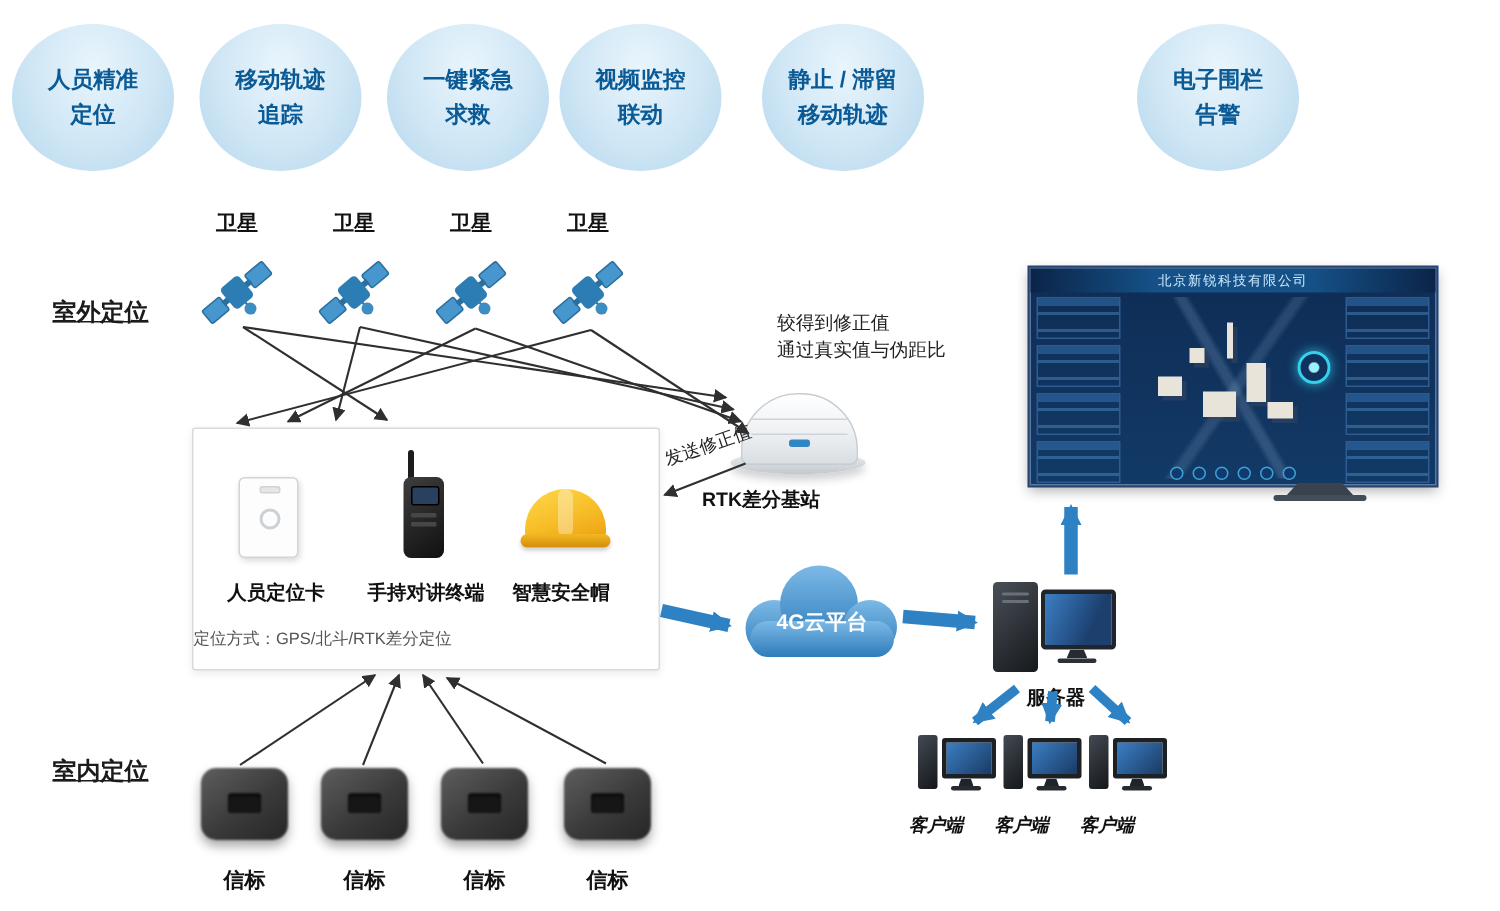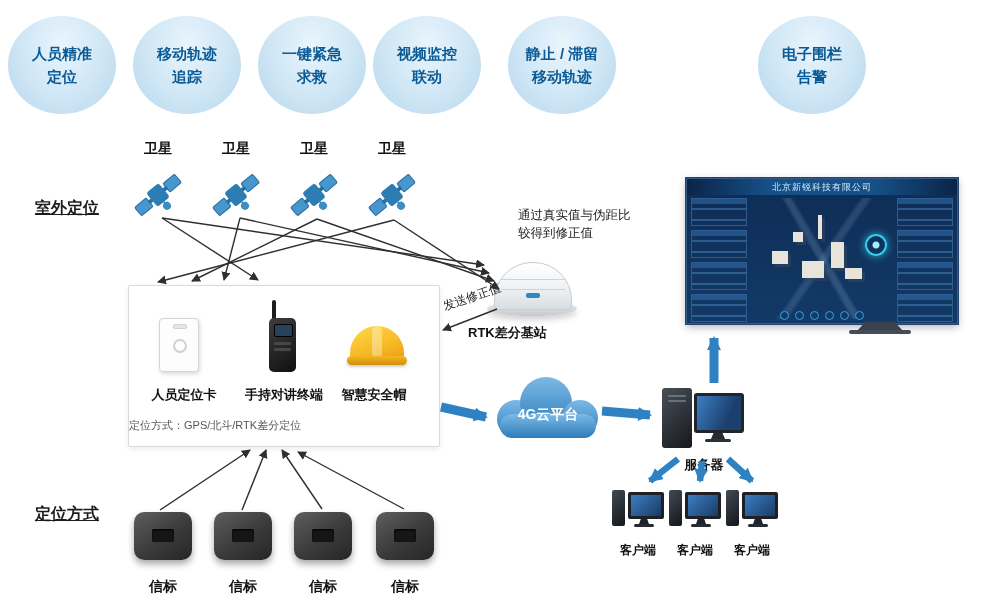--- a/index.html
+++ b/index.html
@@ -103,21 +103,21 @@
 
   
   .client{position:absolute;top:486px;width:52px;height:48px;}
   .c-tower{position:absolute;left:0;top:4px;width:13px;height:36px;border-radius:2px;
            background:linear-gradient(135deg,#434a52,#14171b);}
   .c-mon{position:absolute;left:16px;top:6px;width:30px;height:21px;border:3px solid #1d2126;
          border-radius:2px;background:linear-gradient(135deg,#3b7fc4,#1a3a64);}
   .c-stand{position:absolute;left:27px;top:33px;width:10px;height:5px;background:#20242a;
            clip-path:polygon(18% 0,82% 0,100% 100%,0 100%);}
   .c-base{position:absolute;left:22px;top:38px;width:20px;height:3px;background:#262b31;border-radius:2px;}
-  .client-label{position:absolute;top:542px;width:64px;text-align:center;font-size:12px;font-weight:bold;}
+  .client-label{position:absolute;top:542px;width:64px;font-size:12px;font-weight:bold;font-style:italic;}
 
   
   .beacon{position:absolute;top:512px;width:58px;height:48px;border-radius:10px;
           background:linear-gradient(145deg,#5e5e5e 0%,#3a3a3a 55%,#262626 100%);
           box-shadow:0 4px 7px rgba(0,0,0,.35);filter:blur(0.7px);}
   .beacon-slot{position:absolute;left:50%;top:50%;width:22px;height:13px;margin:-7px 0 0 -11px;
                background:#161616;border-radius:2px;box-shadow:inset 0 1px 2px #000;}
   .beacon-label{position:absolute;top:578px;width:58px;text-align:center;font-size:14px;font-weight:bold;}
 
   .arrows{position:absolute;left:0;top:0;width:1000px;height:607px;pointer-events:none;}
@@ -146,21 +146,21 @@
   <div class="badge" style="left:508px">
     <span>静止 / 滞留</span>
     <span>移动轨迹</span>
   </div>
   <div class="badge" style="left:758px">
     <span>电子围栏</span>
     <span>告警</span>
   </div>
 
   <div class="section-label" style="left:35px;top:198px">室外定位</div>
-  <div class="section-label" style="left:35px;top:504px">定位方式</div>
+  <div class="section-label" style="left:35px;top:504px">室内定位</div>
 
   <div class="sat-label" style="left:136px">卫星</div>
   <div class="sat-label" style="left:214px">卫星</div>
   <div class="sat-label" style="left:292px">卫星</div>
   <div class="sat-label" style="left:370px">卫星</div>
 
   <svg class="sat-icon" style="left:131px" viewBox="0 0 54 54">
     <g transform="translate(27,27) rotate(-40)">
       <rect x="-26" y="-5.5" width="15" height="11" rx="1.5" fill="#4796cd" stroke="#2a6f9e"></rect>
       <rect x="11" y="-5.5" width="15" height="11" rx="1.5" fill="#4796cd" stroke="#2a6f9e"></rect>
@@ -195,22 +195,22 @@
       <rect x="-26" y="-5.5" width="15" height="11" rx="1.5" fill="#4796cd" stroke="#2a6f9e"></rect>
       <rect x="11" y="-5.5" width="15" height="11" rx="1.5" fill="#4796cd" stroke="#2a6f9e"></rect>
       <rect x="-12" y="-2" width="24" height="4" fill="#2a6f9e"></rect>
       <rect x="-8" y="-9" width="16" height="18" rx="3" fill="#2d7db5"></rect>
       <line x1="0" y1="9" x2="0" y2="18" stroke="#2a6f9e" stroke-width="1.5"></line>
       <circle cx="0" cy="14" r="4" fill="#3d8cc2"></circle>
     </g>
   </svg>
 
   <div class="note">
+    <div>较得到修正值</div>
     <div>通过真实值与伪距比</div>
-    <div>较得到修正值</div>
   </div>
 
   <div class="rtk-base"></div>
   <div class="rtk-dome">
     <div class="rtk-ridge" style="top:16px"></div>
     <div class="rtk-ridge" style="top:26px"></div>
     <div class="rtk-logo"></div>
   </div>
   <div class="rtk-label">RTK差分基站</div>
   <div class="send-label">发送修正值</div>

